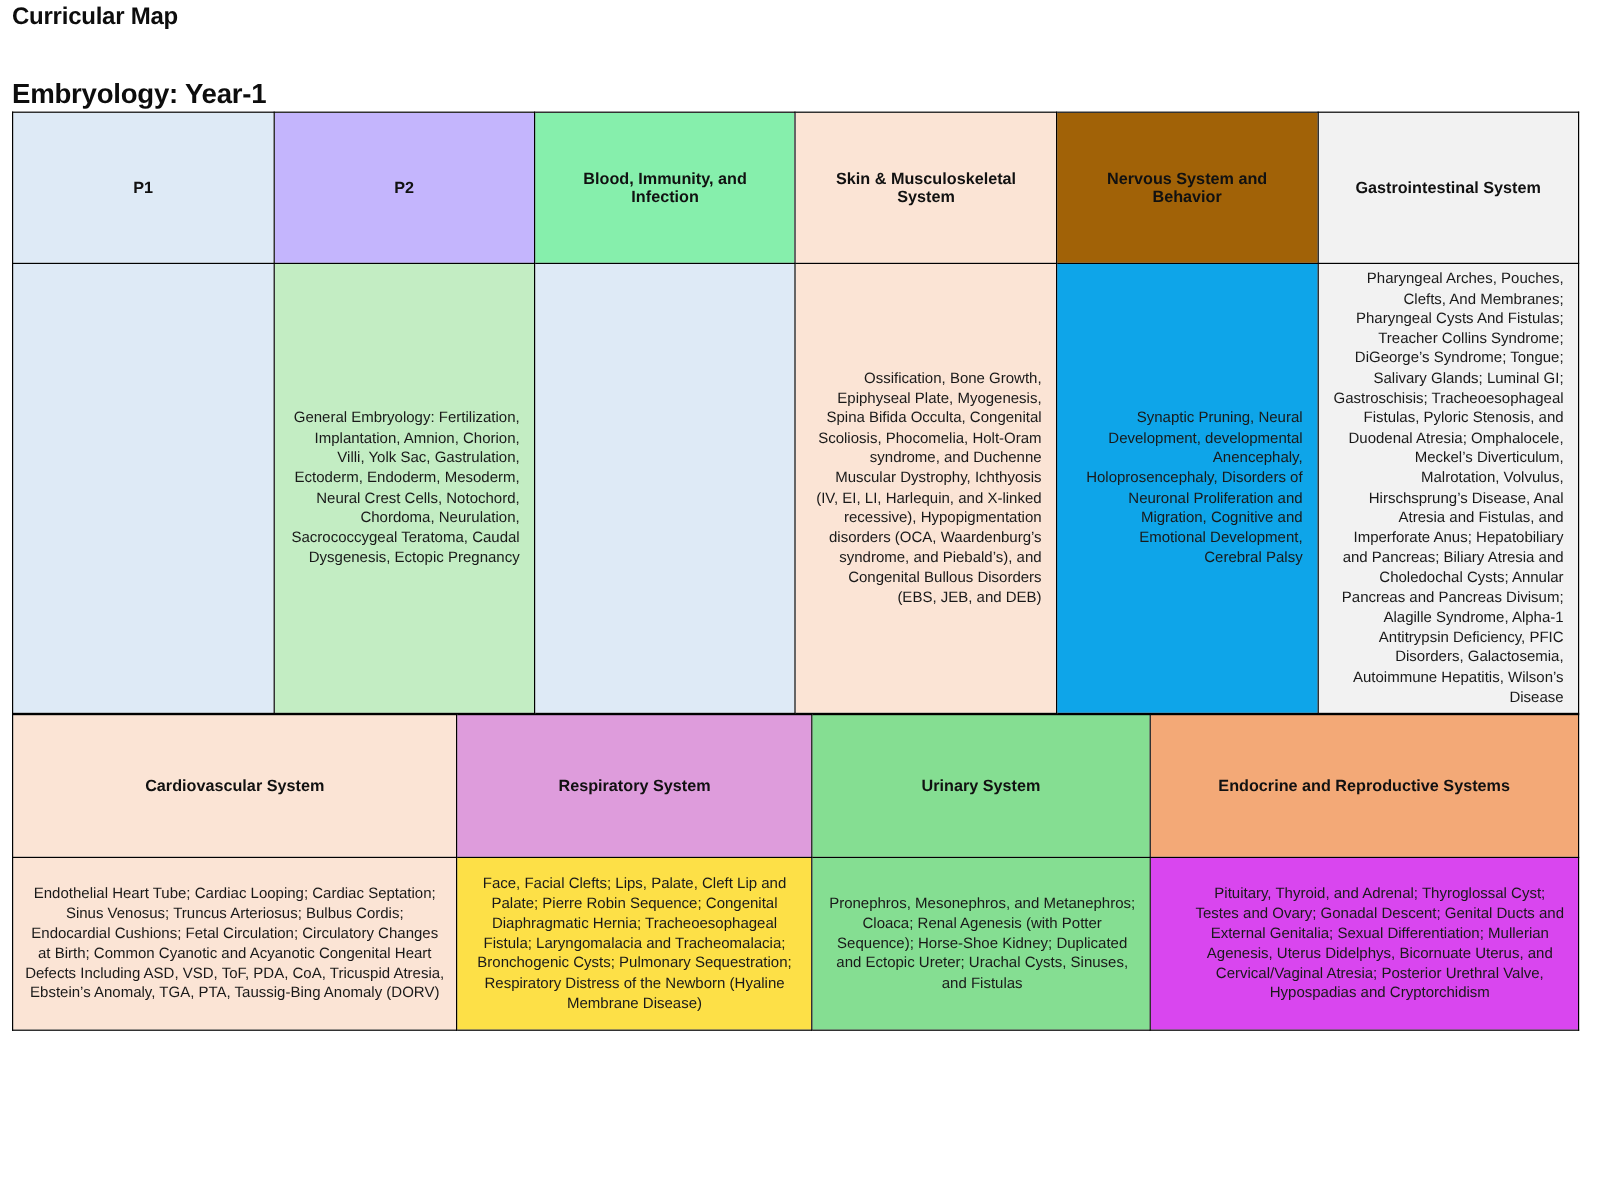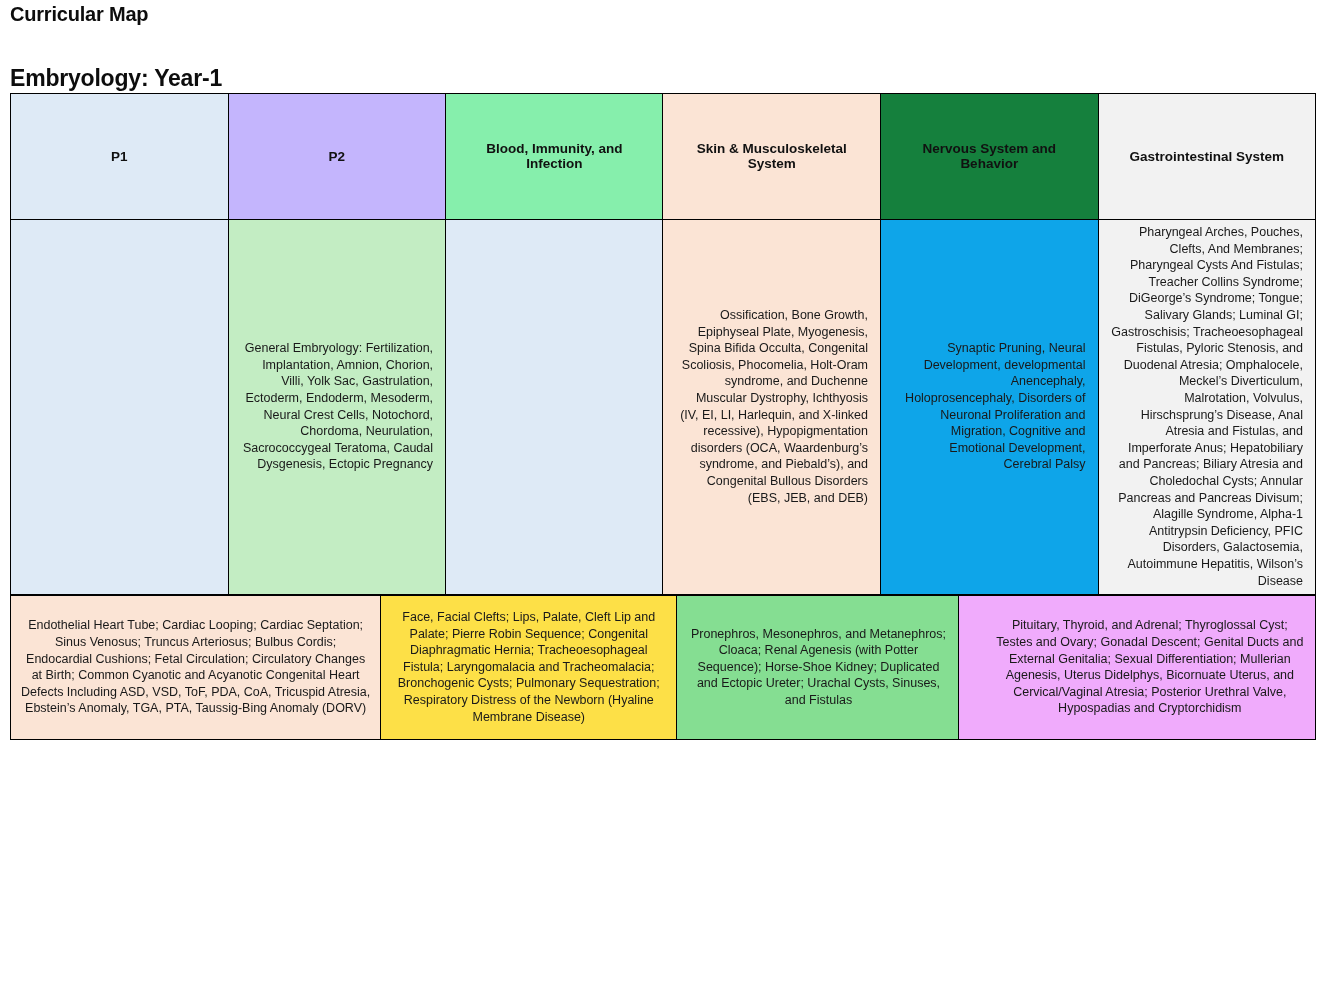--- a/index.html
+++ b/index.html
@@ -92,21 +92,21 @@
       <col style="width:16.67%">
         <col style="width:16.67%">
         <col style="width:16.66%">
     </colgroup>
     <tbody>
         <tr>
       <th style="background-color: rgb(222, 234, 246);">P1</th>
       <th style="background-color: #c4b5fd;">P2</th>
       <th style="background-color: #86efac;">Blood, Immunity, and Infection</th>
       <th style="background-color: rgb(251, 228, 213);">Skin &amp; Musculoskeletal System</th>
-      <th style="background-color: #15803d;">Nervous System and Behavior</th>
+      <th style="background-color: #a16207;">Nervous System and Behavior</th>
       <th style="background-color: rgb(242, 242, 242);">Gastrointestinal System</th>
     </tr>
     <tr>
       <td style="background-color: rgb(222, 234, 246);"></td>
       <td style="background-color: rgb(195, 237, 195);">General Embryology: Fertilization, Implantation, Amnion, Chorion, Villi, Yolk Sac, Gastrulation, Ectoderm, Endoderm, Mesoderm, Neural Crest Cells, Notochord, Chordoma, Neurulation, Sacrococcygeal Teratoma, Caudal Dysgenesis, Ectopic Pregnancy</td>
       <td style="background-color: rgb(222, 234, 246);"></td>
       <td style="background-color: rgb(251, 228, 213);">Ossification, Bone Growth, Epiphyseal Plate, Myogenesis, Spina Bifida Occulta, Congenital Scoliosis, Phocomelia, Holt-Oram syndrome, and Duchenne Muscular Dystrophy, Ichthyosis (IV, EI, LI, Harlequin, and X-linked recessive), Hypopigmentation disorders (OCA, Waardenburg’s syndrome, and Piebald’s), and Congenital Bullous Disorders (EBS, JEB, and DEB)</td>
       <td style="background-color: #0ea5e9; padding-left: 21px;">Synaptic Pruning, Neural Development, developmental Anencephaly, Holoprosencephaly, Disorders of Neuronal Proliferation and Migration, Cognitive and Emotional Development, Cerebral Palsy</td>
       <td style="background-color: rgb(242, 242, 242);">Pharyngeal Arches, Pouches, Clefts, And Membranes; Pharyngeal Cysts And Fistulas; Treacher Collins Syndrome; DiGeorge’s Syndrome; Tongue; Salivary Glands; Luminal GI; Gastroschisis; Tracheoesophageal Fistulas, Pyloric Stenosis, and Duodenal Atresia; Omphalocele, Meckel’s Diverticulum, Malrotation, Volvulus, Hirschsprung’s Disease, Anal Atresia and Fistulas, and Imperforate Anus; Hepatobiliary and Pancreas; Biliary Atresia and Choledochal Cysts; Annular Pancreas and Pancreas Divisum; Alagille Syndrome, Alpha-1 Antitrypsin Deficiency, PFIC Disorders, Galactosemia, Autoimmune Hepatitis, Wilson’s Disease</td>
     </tr>
@@ -115,22 +115,28 @@
 
 
   <table class="map-table year2">
     <colgroup>
       <col style="width:28.37%">
         <col style="width:22.69%">
         <col style="width:21.56%">
         <col style="width:27.38%">
     </colgroup>
     <tbody>
+        <tr>
+      <th style="background-color: rgb(251, 228, 213);">Cardiovascular System</th>
+      <th style="background-color: rgb(222, 156, 220);">Respiratory System</th>
+      <th style="background-color: rgb(133, 222, 146);">Urinary System</th>
+      <th style="background-color: rgb(243, 169, 119);">Endocrine and Reproductive Systems</th>
+    </tr>
     <tr>
       <td style="background-color: rgb(251, 228, 213);">Endothelial Heart Tube; Cardiac Looping; Cardiac Septation; Sinus Venosus; Truncus Arteriosus; Bulbus Cordis; Endocardial Cushions; Fetal Circulation; Circulatory Changes at Birth; Common Cyanotic and Acyanotic Congenital Heart Defects Including ASD, VSD, ToF, PDA, CoA, Tricuspid Atresia, Ebstein’s Anomaly, TGA, PTA, Taussig-Bing Anomaly (DORV)</td>
       <td style="background-color: #fde047;">Face, Facial Clefts; Lips, Palate, Cleft Lip and Palate; Pierre Robin Sequence; Congenital Diaphragmatic Hernia; Tracheoesophageal Fistula; Laryngomalacia and Tracheomalacia; Bronchogenic Cysts; Pulmonary Sequestration; Respiratory Distress of the Newborn (Hyaline Membrane Disease)</td>
       <td style="background-color: rgb(133, 222, 146); padding-left: 12px;">Pronephros, Mesonephros, and Metanephros; Cloaca; Renal Agenesis (with Potter Sequence); Horse-Shoe Kidney; Duplicated and Ectopic Ureter; Urachal Cysts, Sinuses, and Fistulas</td>
-      <td style="background-color: #f0abfc; padding-left: 36px;">Pituitary, Thyroid, and Adrenal; Thyroglossal Cyst; Testes and Ovary; Gonadal Descent; Genital Ducts and External Genitalia; Sexual Differentiation; Mullerian Agenesis, Uterus Didelphys, Bicornuate Uterus, and Cervical/Vaginal Atresia; Posterior Urethral Valve, Hypospadias and Cryptorchidism</td>
+      <td style="background-color: #d946ef; padding-left: 36px;">Pituitary, Thyroid, and Adrenal; Thyroglossal Cyst; Testes and Ovary; Gonadal Descent; Genital Ducts and External Genitalia; Sexual Differentiation; Mullerian Agenesis, Uterus Didelphys, Bicornuate Uterus, and Cervical/Vaginal Atresia; Posterior Urethral Valve, Hypospadias and Cryptorchidism</td>
     </tr>
   </tbody>
     </table>
 
 </div>
 
 </body></html>

